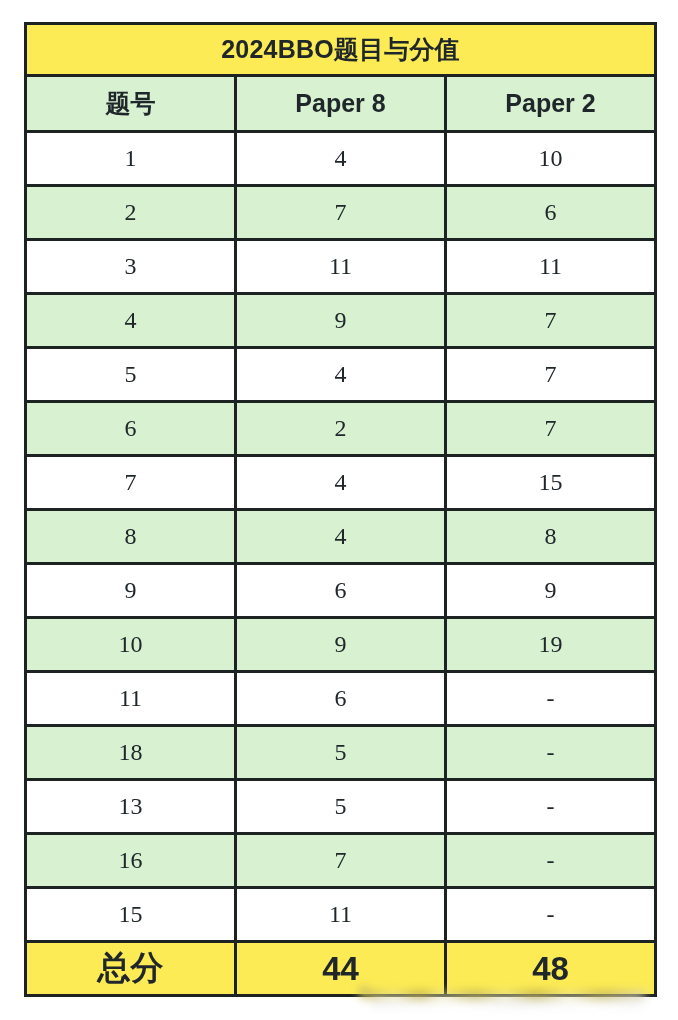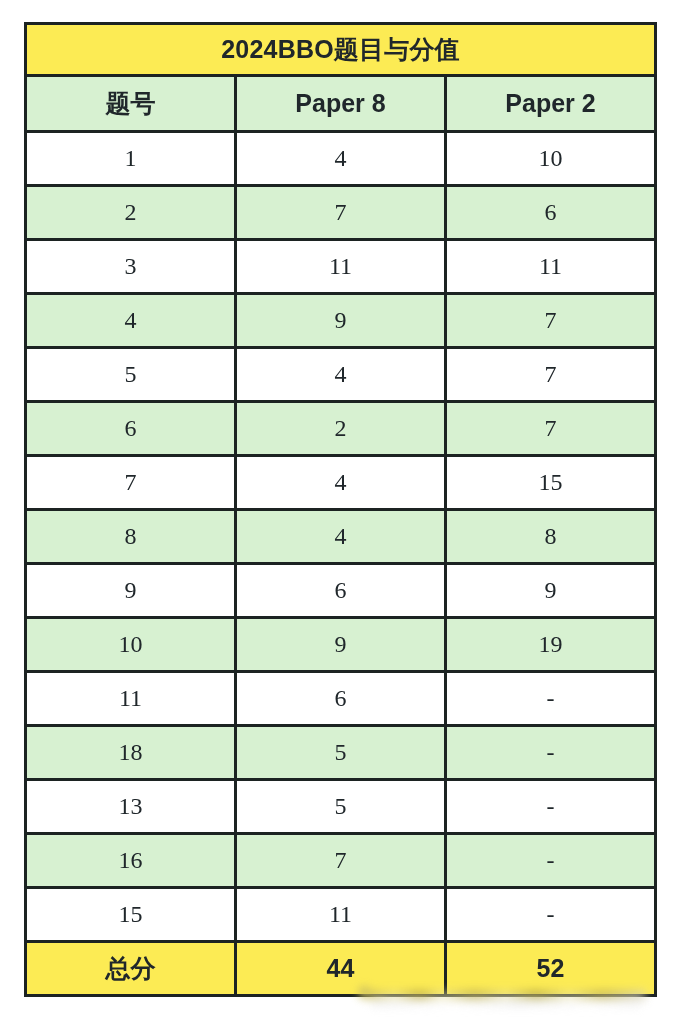--- a/index.html
+++ b/index.html
@@ -70,21 +70,21 @@
   tr.data-row.alt td {
     background: #d7f1d1;
   }
 
   
   tr.total-row td {
     height: 54px;
     background: #fceb54;
     font-family: "Liberation Sans", sans-serif;
     font-weight: bold;
-    font-size: 25px;
+    font-size: 33px;
   }
 
   
   #watermark {
     position: absolute;
     left: 352px;
     top: 984px;
     width: 300px;
     height: 26px;
     pointer-events: none;
@@ -224,21 +224,21 @@
         <td>-</td>
       </tr>
       <tr class="data-row">
         <td>15</td>
         <td>11</td>
         <td>-</td>
       </tr>
       <tr class="total-row">
         <td>总分</td>
         <td>44</td>
-        <td>52</td>
+        <td>48</td>
       </tr>
     </tbody>
   </table>
 </div>
 
 <div id="watermark">
   <div class="wm-dot"></div>
   <div class="wm-bar"></div>
   <div class="wm-shadow"></div>
 </div>

